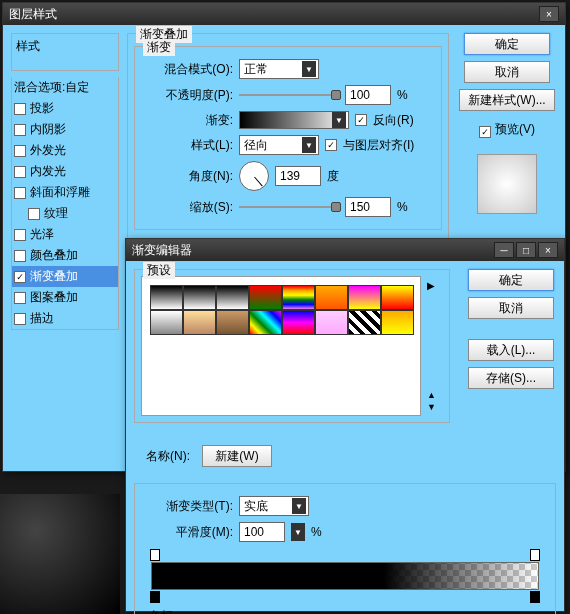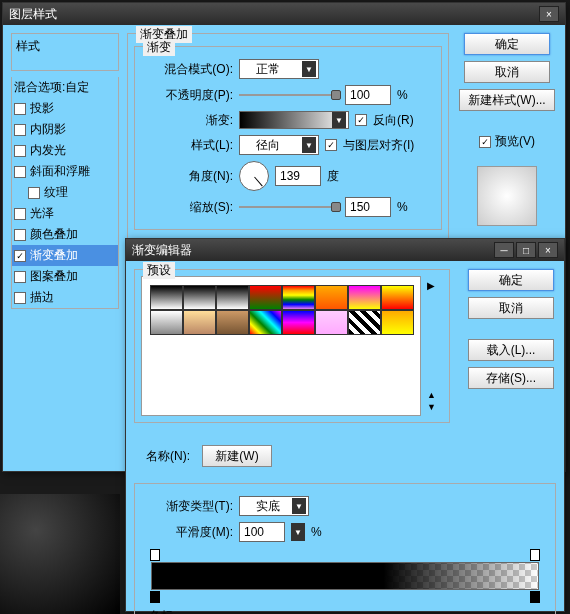--- a/index.html
+++ b/index.html
@@ -17,21 +17,21 @@
 .style-item.selected{background:#4a90e2;color:#fff}
 .style-item.indent{padding-left:16px}
 .chk{width:12px;height:12px;border:1px solid #666;background:#fff;display:inline-flex;align-items:center;justify-content:center;font-size:9px}
 .chk.checked::after{content:"✓";color:#000}
 .mid-col{flex:1}
 .btn-col{display:flex;flex-direction:column;gap:6px;width:100px;align-items:center}
 .btn{height:22px;border:1px solid #888;background:linear-gradient(#fff,#e0e0e0);display:flex;align-items:center;justify-content:center;cursor:pointer;padding:0 8px;min-width:86px}
 .btn.primary{border:1px solid #4a90e2;box-shadow:0 0 2px #4a90e2}
 .row{display:flex;align-items:center;gap:6px;margin:6px 12px}
 .label{text-align:right;width:80px}
-.select{height:20px;border:1px solid #666;background:#fff;display:flex;align-items:center;padding:0 16px;min-width:60px;position:relative}
+.select{height:20px;border:1px solid #666;background:#fff;display:flex;align-items:center;padding:0 4px;min-width:60px;position:relative}
 .select .arrow{position:absolute;right:2px;width:14px;height:16px;background:#333;color:#fff;display:flex;align-items:center;justify-content:center;font-size:8px}
 .input{height:20px;border:1px solid #666;background:#fff;padding:0 4px;width:46px;display:flex;align-items:center}
 .slider{width:100px;height:16px;position:relative}
 .slider-track{position:absolute;top:7px;width:100%;height:2px;background:#999}
 .slider-thumb{position:absolute;top:3px;width:10px;height:10px;background:#888;border:1px solid #444;border-radius:2px}
 .gradbar{width:110px;height:18px;border:1px solid #666;background:linear-gradient(to right,#000,#fff);position:relative}
 .gradbar .arrow{position:absolute;right:2px;width:14px;height:16px;background:#333;color:#fff;display:flex;align-items:center;justify-content:center;font-size:8px;top:0}
 .preview-box{width:60px;height:60px;border:1px solid #999;background:radial-gradient(circle,#fff,#ccc);margin-top:10px}
 .dial{width:30px;height:30px;border:1px solid #666;border-radius:50%;position:relative;background:#fff}
 .dial-hand{position:absolute;width:1px;height:12px;background:#000;left:50%;top:3px;transform-origin:bottom;transform:rotate(139deg)}
@@ -69,20 +69,24 @@
         <div class="style-item">
             <span class="chk"></span>
             <span>投影</span>
           </div>
         <div class="style-item">
             <span class="chk"></span>
             <span>内阴影</span>
           </div>
         <div class="style-item">
             <span class="chk"></span>
+            <span>外发光</span>
+          </div>
+        <div class="style-item">
+            <span class="chk"></span>
             <span>内发光</span>
           </div>
         <div class="style-item">
             <span class="chk"></span>
             <span>斜面和浮雕</span>
           </div>
         <div class="style-item indent">
             <span class="chk"></span>
             <span>纹理</span>
           </div>
@@ -177,21 +181,21 @@
     <div class="btn-col">
       <div class="btn primary">
           <span>确定</span>
         </div>
       <div class="btn">
           <span>取消</span>
         </div>
       <div class="btn">
           <span>新建样式(W)...</span>
         </div>
-      <div style="display:flex;align-items:center;gap:4px;margin-top:16px">
+      <div style="display:flex;align-items:flex-end;gap:4px;margin-top:4px">
         <span class="chk checked"></span>
         <span>预览(V)</span>
       </div>
       <div class="preview-box"></div>
     </div>
   </div>
 </div>
 
 <div class="window" style="left:125px;top:238px;width:440px;height:374px">
   <div class="titlebar">

